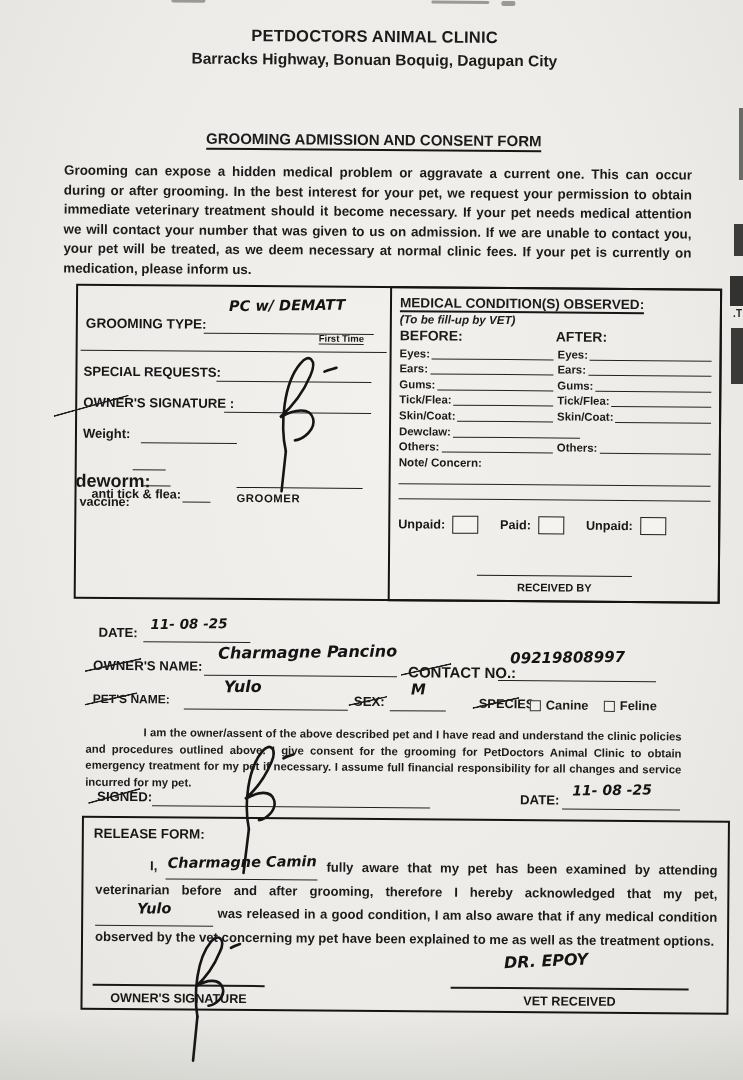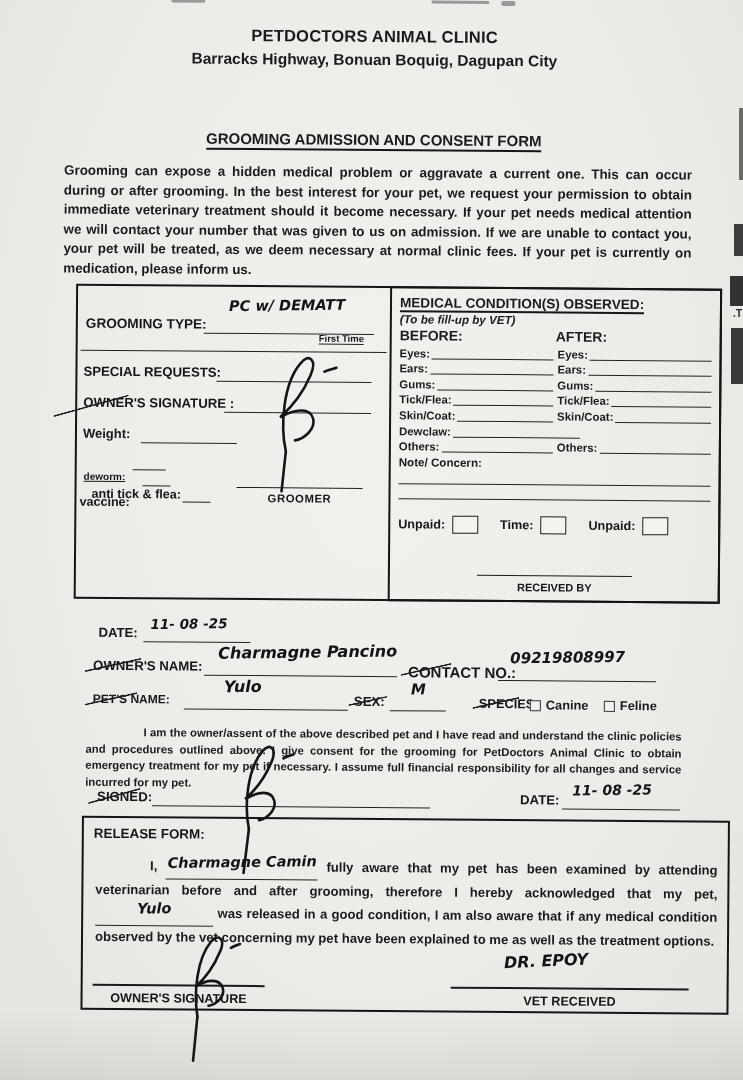--- a/index.html
+++ b/index.html
@@ -72,26 +72,26 @@
       <path d="M38,100 C32,74 35,32 52,12 C60,1 69,8 62,24 C54,43 41,58 32,66 C47,57 62,56 65,67 C68,78 55,88 47,89"></path>
       <path d="M38,100 L34,140"></path>
       <path d="M76,20 C80,18 85,17 88,16"></path>
     </svg>
 
     <span class="abs lbl" style="left:83px; top:428px; font-size:13px;">Weight:</span>
     <span class="abs line" style="left:141px; top:428px; width:96px; height:16px;"></span>
 
     <span class="abs lbl" style="left:80px; top:457px; font-size:12.6px;margin-top:40px;">vaccine:</span>
     <span class="abs line" style="left:133px; top:457px; width:33px; height:14px;"></span>
-    <span class="abs lbl" style="left:84px; top:473px; font-size:10px;text-decoration:underline;">deworm:</span>
+    <span class="abs lbl" style="left:76px; top:473px; font-size:18px;">deworm:</span>
     <span class="abs line" style="left:143px; top:473px; width:28px; height:14px;"></span>
     <span class="abs lbl" style="left:92px; top:489px; font-size:12.6px;">anti tick &amp; flea:</span>
     <span class="abs line" style="left:183px; top:489px; width:28px; height:14px;"></span>
 
-    <div class="abs" style="left:237px; top:488px; width:126px; border-top:1.7px solid #1d1d1d; text-align:center;">
+    <div class="abs" style="left:237px; top:488px; width:126px; border-top:1.7px solid #1d1d1d; text-align:left;">
       <span class="lbl" style="font-size:11.3px; letter-spacing:0.6px;">GROOMER</span>
     </div>
 
     <div class="box2" style="left:389px; top:286px; width:332px; height:315px; padding:5px 8px 0 8px;">
       <div>
         <span class="b" style="font-size:13.6px; border-bottom:2px solid #161616;">MEDICAL CONDITION(S) OBSERVED:</span>
       </div>
       <div class="b" style="font-size:11.6px; font-style:italic; margin-top:1px;">(To be fill-up by VET)</div>
       <div style="display:flex; margin-top:2px;">
         <span class="b" style="flex:1; font-size:14px;">BEFORE:</span>
@@ -168,21 +168,21 @@
           </span>
       </div>
 
       <div class="b" style="font-size:11.6px; margin-top:3px;">Note/ Concern:</div>
       <div style="height:15px; border-bottom:1.7px solid #222;"></div>
       <div style="height:14px; border-bottom:1.7px solid #222;"></div>
 
       <div style="margin-top:16px; font-size:12.6px; display:flex; align-items:center;">
         <span class="lbl">Unpaid:</span>
         <span class="paybox"></span>
-        <span class="lbl" style="margin-left:22px;">Time:</span>
+        <span class="lbl" style="margin-left:22px;">Paid:</span>
         <span class="paybox"></span>
         <span class="lbl" style="margin-left:22px;">Unpaid:</span>
         <span class="paybox"></span>
       </div>
 
       <div style="position:absolute; left:87px; bottom:5px; width:155px; border-top:1.8px solid #1a1a1a; text-align:center; padding-top:1px;">
         <span class="lbl" style="font-size:11px;">RECEIVED BY</span>
       </div>
     </div>
 

